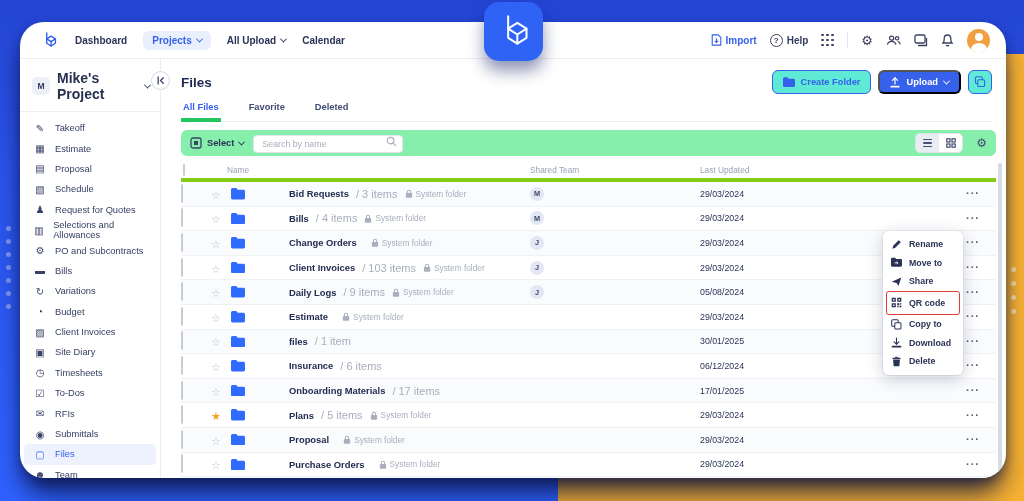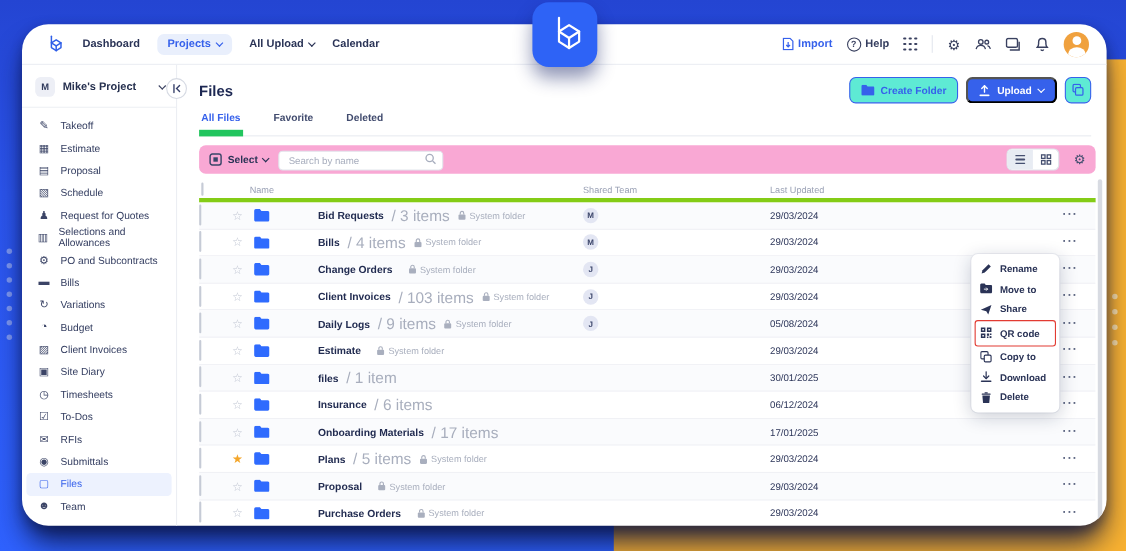--- a/index.html
+++ b/index.html
@@ -47,21 +47,21 @@
   .avatar-user::after { content:""; position:absolute; left:3.5px; top:14px; width:16px; height:12px; border-radius:50%; background:#fff; }
 
   
   .wbody { flex:1; display:flex; min-height:0; }
 
   
   .sidebar { width:141px; flex:0 0 141px; border-right:1px solid #eceef3; padding-top:7px; overflow:hidden; }
   .proj-row { display:flex; align-items:center; gap:7px; padding:4px 10px 9px 12px; border-bottom:1px solid #eef0f4; cursor:pointer; }
   .proj-avatar { width:18px; height:18px; border-radius:5px; background:#edeff6; color:#323c5e;
     font-size:8.5px; font-weight:700; display:flex; align-items:center; justify-content:center; }
-  .proj-name { font-size:10px; font-weight:700; color:#26304f; flex:1; }
+  .proj-name { font-size:14px; font-weight:700; color:#26304f; flex:1; }
   .proj-row .chev { color:#566; }
   .snav { padding-top:6px; }
   .snav-item { height:20.4px; display:flex; align-items:center; gap:9px; padding:0 14px;
     font-size:9.3px; color:#333d60; cursor:pointer; }
   .snav-item .glyph { width:12px; font-size:10px; color:#3b4466; text-align:center; }
   .snav-item.active { background:#edf2fe; color:#3661eb; border-radius:4px; margin:0 4px; padding:0 10px; }
   .snav-item.active .glyph { color:#3661eb; }
 
   
   .main { flex:1; position:relative; display:flex; flex-direction:column; min-width:0; }
@@ -72,23 +72,23 @@
   .page-title { font-size:13.5px; font-weight:800; color:#1c2752; }
   .head-actions { margin-left:auto; display:flex; gap:7px; }
   .btn { height:24px; border-radius:6px; font-size:9.3px; font-weight:700; display:flex; align-items:center;
     gap:6px; padding:0 10px; cursor:pointer; }
   .btn-outline { border:1px solid #3661eb; color:#3661eb; background:#5eead4; }
   .btn-fill { background:#3661eb; color:#fff; }
   .btn-sq { width:24px; padding:0; justify-content:center; }
 
   .tabs { display:flex; gap:26px; margin:8px 14px 0 20px; border-bottom:1px solid #e9ebf1; }
   .tab { font-size:9.3px; font-weight:700; color:#414b6e; padding:0 2px 6px; cursor:pointer; }
-  .tab.active { color:#3661eb; border-bottom:6px solid #22c55e; margin-bottom:-1px; }
-
-  .toolbar { margin:8px 10px 0 20px; height:26px; background:#f9a8d4; border-radius:6px;
+  .tab.active { color:#3661eb; border-bottom:4px solid #22c55e; margin-bottom:-1px; }
+
+  .toolbar { margin:8px 10px 0 20px; height:26px; background:#86efac; border-radius:6px;
     display:flex; align-items:center; gap:9px; padding:0 9px; }
   .select-ctl { display:flex; align-items:center; gap:5px; font-size:9.3px; font-weight:700; color:#2a3356; cursor:pointer; }
   .search-box { position:relative; }
   .search-box input { width:150px; height:18px; border:1px solid #e2e5ec; border-radius:4px;
     font-size:8.8px; padding:0 20px 0 8px; color:#4a5270; outline:none; font-family:inherit; }
   .search-box input::placeholder { color:#a7adbd; }
   .search-ic { position:absolute; right:6px; top:3px; }
   .seg { margin-left:auto; display:flex; border:1px solid #dfe3ea; border-radius:5px; overflow:hidden; background:#fff; }
   .seg-cell { width:23px; height:18px; display:flex; align-items:center; justify-content:center; cursor:pointer; }
   .seg-cell.active { background:#e8ecf3; }
@@ -104,21 +104,21 @@
   .thead .name-h { padding-left:16px; }
   .tbody { flex:1; margin:0 10px 0 20px; overflow:hidden; }
   .row { display:grid; grid-template-columns:30px 20px 26px 273px 170px 259px 1fr; align-items:center;
     height:24.6px; border-bottom:1px solid #f0f1f5; cursor:pointer; }
   .row:nth-child(odd) { background:#fafbfd; }
   .cb { width:11px; height:11px; border:1.3px solid #c6cbd6; border-radius:3px; background:#fff; cursor:pointer; }
   .star { font-size:11px; color:#c3c8d4; line-height:1; cursor:pointer; }
   .star.on { color:#f4a62a; }
   .name-cell { display:flex; align-items:center; gap:7px; min-width:0;margin-left:32px; }
   .fname { font-size:9.4px; font-weight:700; color:#222c51; white-space:nowrap; }
-  .fitems { font-size:14px; color:#a8aebd; white-space:nowrap; }
+  .fitems { font-size:11px; color:#a8aebd; white-space:nowrap; }
   .sys { display:flex; align-items:flex-end; gap:3px; font-size:8.3px; color:#a8aebd; white-space:nowrap; }
   .shared-av { width:14px; height:14px; border-radius:50%; background:#e3e6f3; color:#3c466b;
     font-size:7.3px; font-weight:700; display:flex; align-items:center; justify-content:center; }
   .fdate { font-size:8.8px; color:#2b3458; }
   .dots-btn { justify-self:end; padding-right:16px; color:#565f7d; font-size:11px; font-weight:700;
     letter-spacing:1px; cursor:pointer; line-height:1; }
 
   .scrollbar { position:absolute; right:4px; top:104px; width:4px; height:336px; border-radius:2px; background:#d8dbe2; }
 
   

